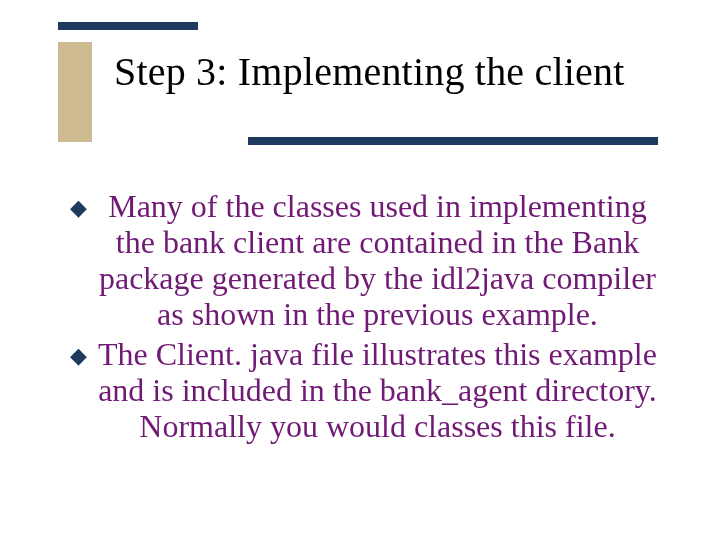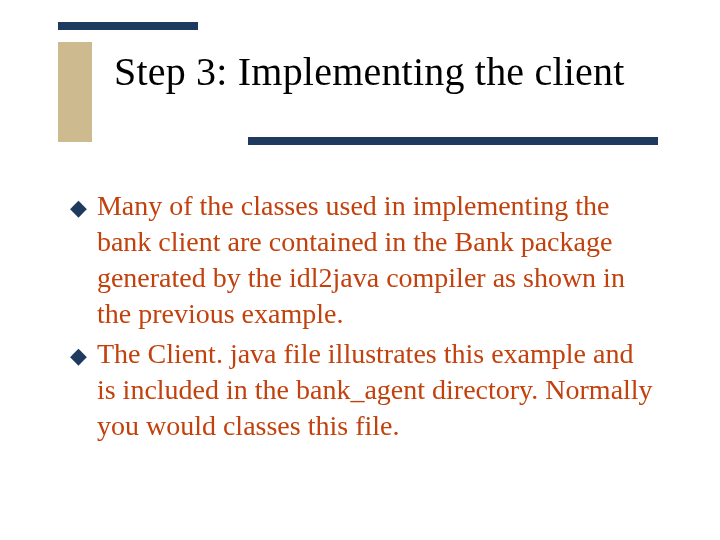--- a/index.html
+++ b/index.html
@@ -7,20 +7,21 @@
   body {
     background: #ffffff;
     font-family: "Times New Roman", Times, serif;
     position: relative;
   }
   .slide {
     width: 720px;
     height: 540px;
     position: relative;
     padding: 12px;
+    text-align: center;
   }
   .top-bar {
     position: absolute;
     top: 22px;
     left: 58px;
     width: 140px;
     height: 8px;
     background: #1f3a5f;
   }
   .left-accent {
@@ -61,23 +62,23 @@
   }
   .bullet-marker {
     flex: 0 0 auto;
     color: #1f3a5f;
     font-size: 22px;
     line-height: 36px;
     margin-right: 10px;
     margin-top: 2px;
   }
   .bullet-text {
-    font-size: 28px;
+    font-size: 32px;
     line-height: 36px;
-    color: #c2410c;
+    color: #701a75;
   }
 </style>
 </head>
 <body>
 
 <div class="slide">
 
   <div class="top-bar"></div>
   <div class="left-accent"></div>
 

